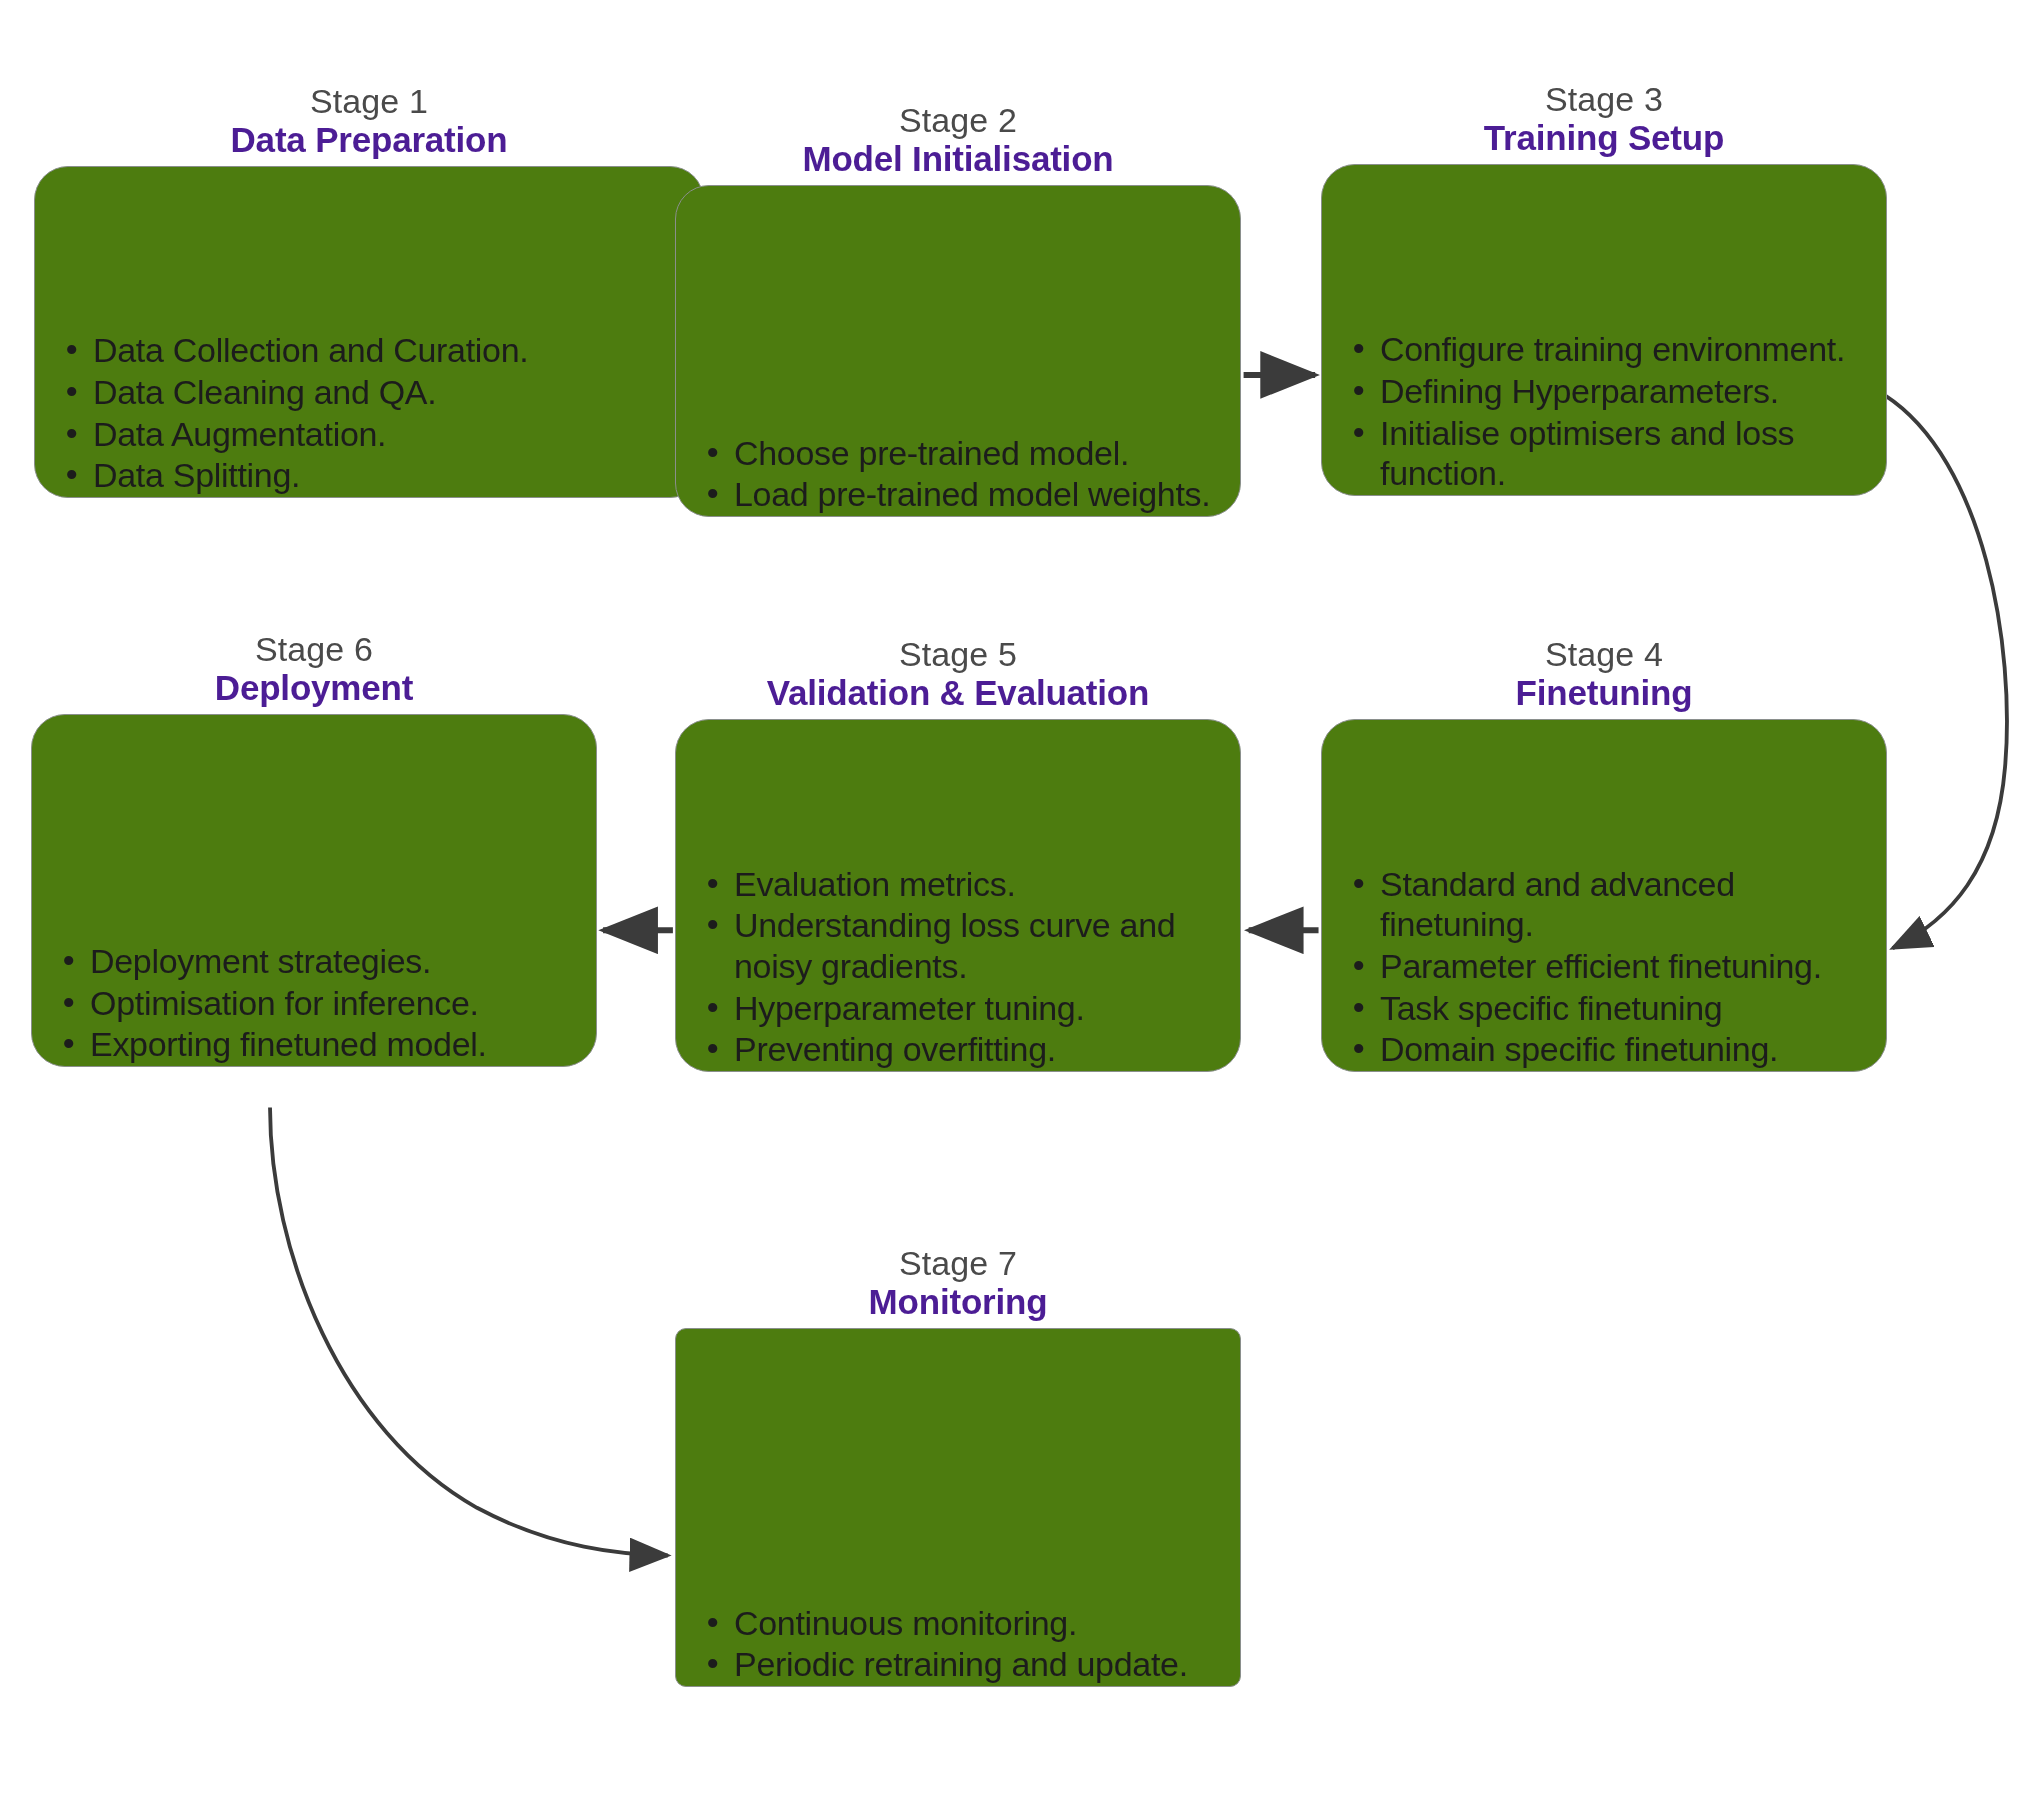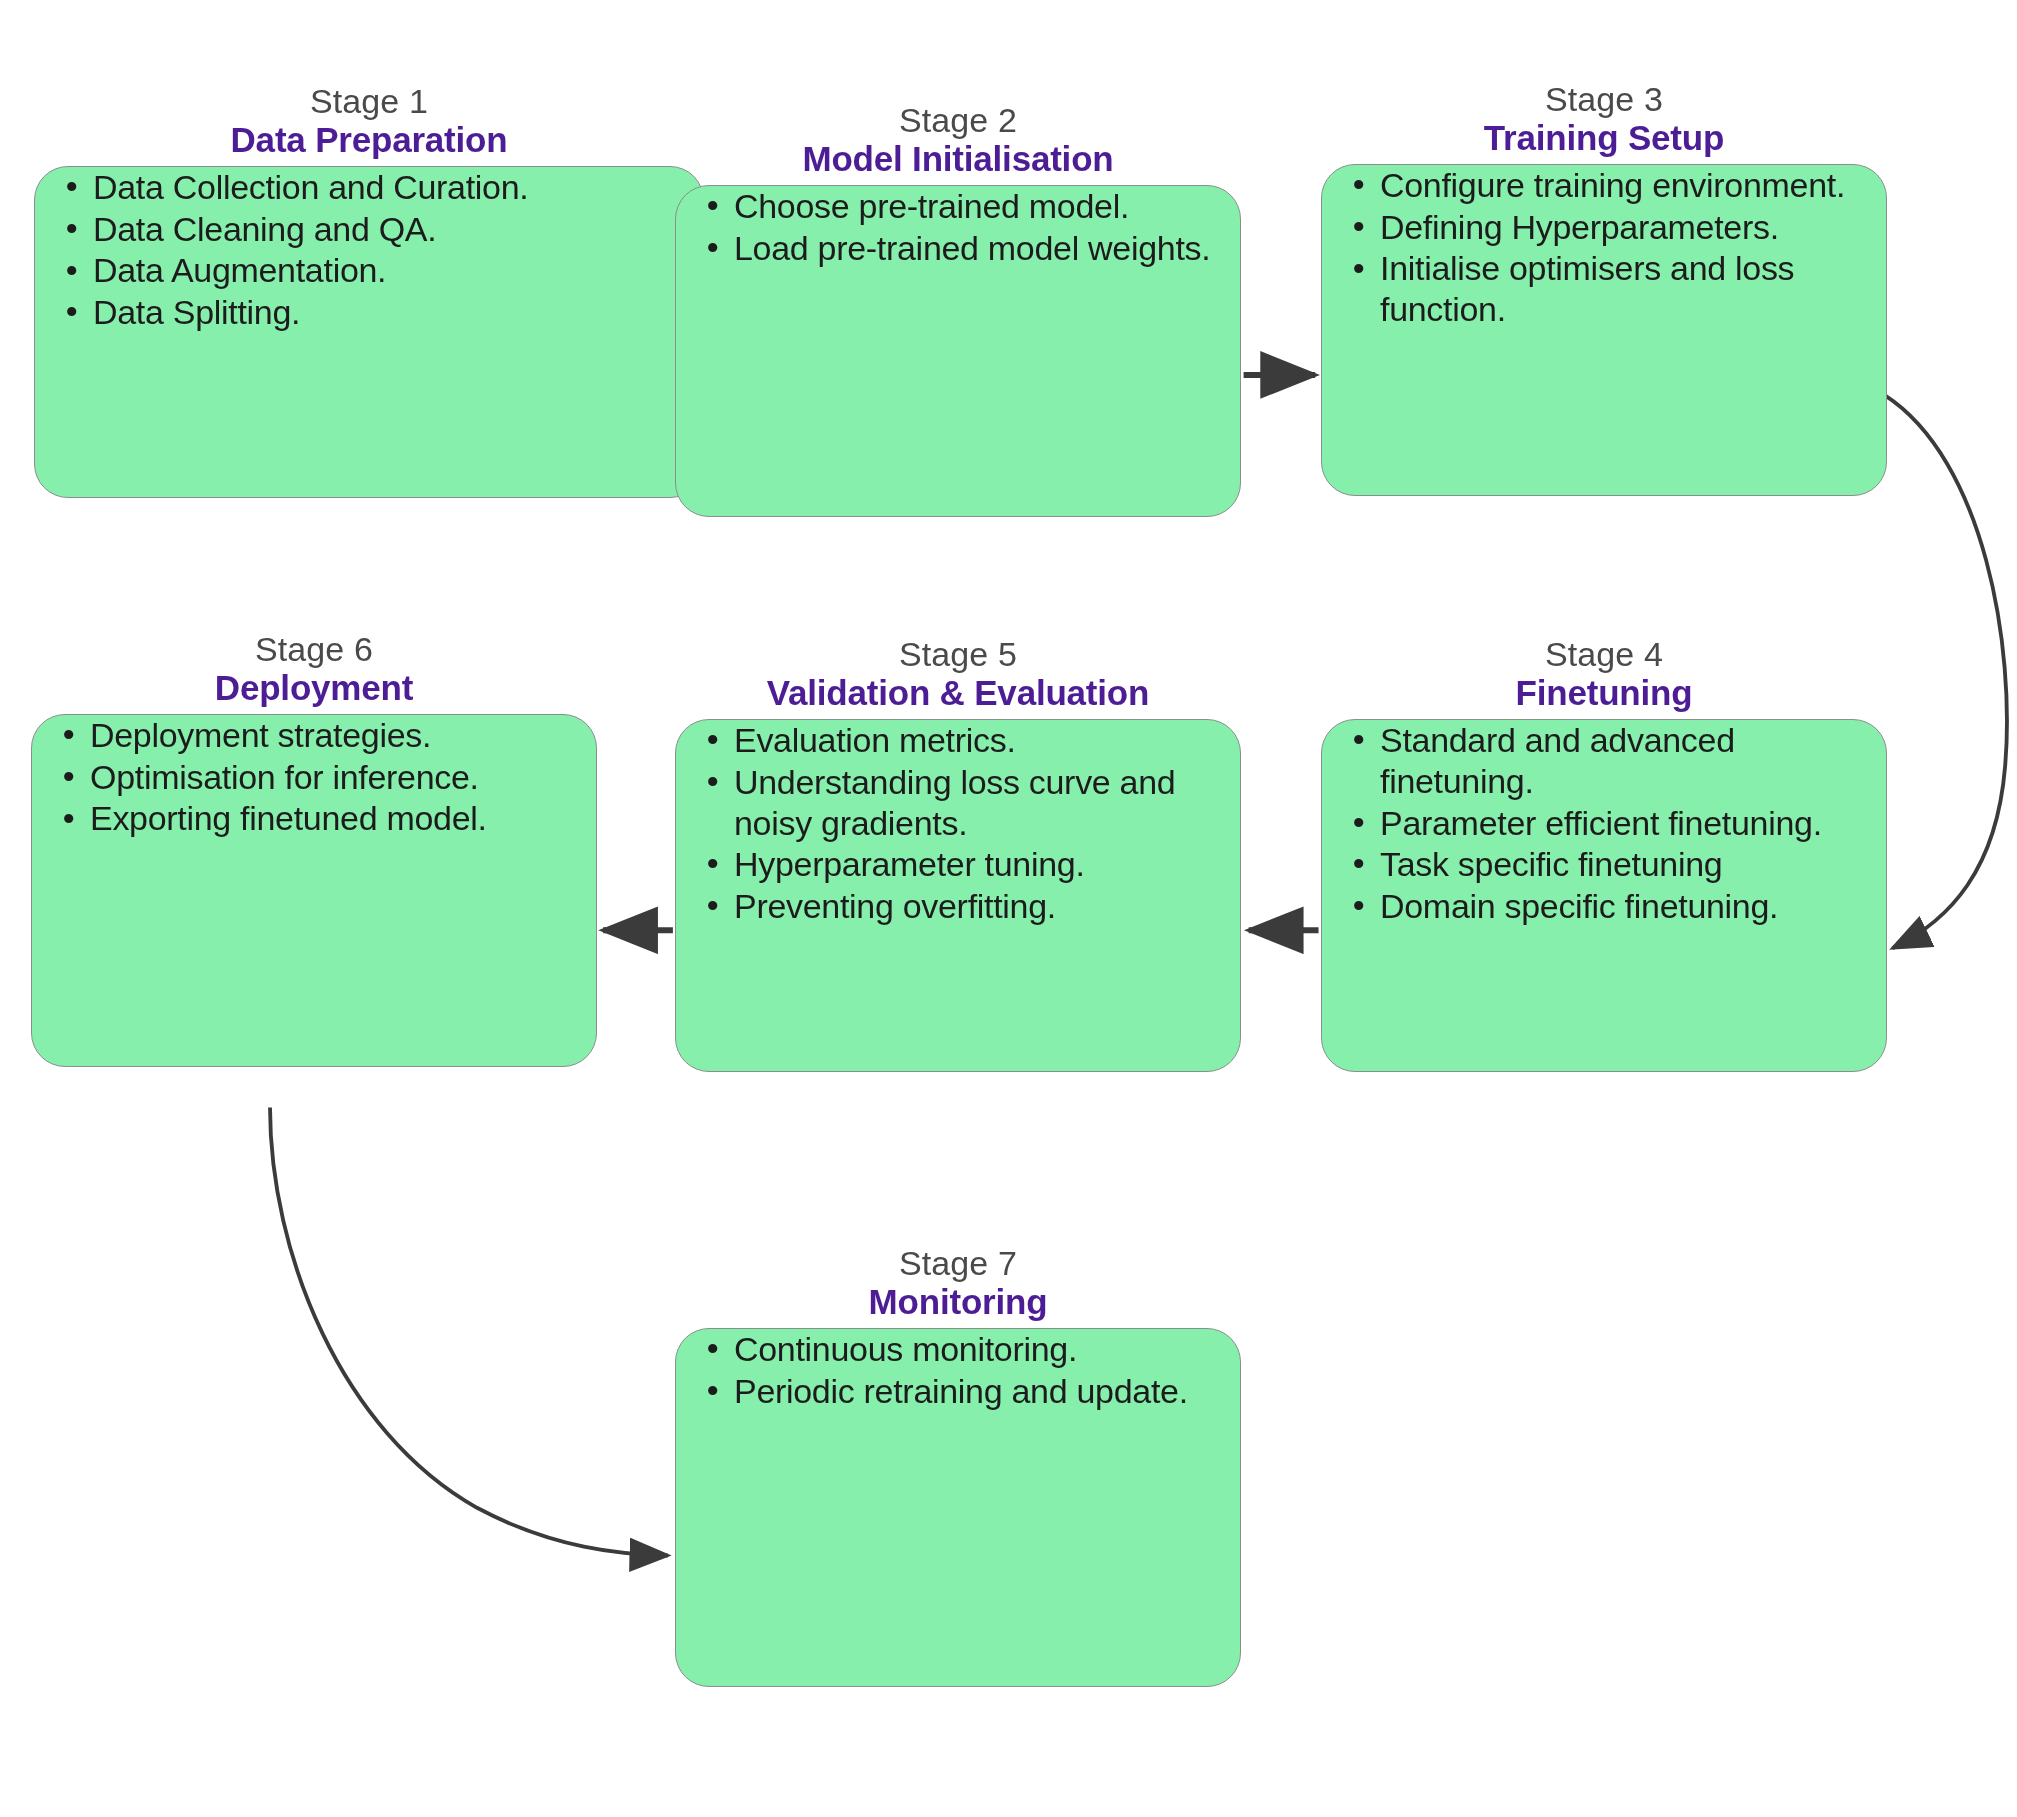--- a/index.html
+++ b/index.html
@@ -42,25 +42,25 @@
   }
   .stage-title {
     display: block;
     font-size: 35px;
     font-weight: 700;
     color: #4c1d95;
     letter-spacing: -0.2px;
   }
   .box {
     box-sizing: border-box;
-    background: #86efac;
+    background: #4d7c0f;
     border: 1.4px solid #8a8f8c;
     border-radius: 34px;
     display: flex;
-    align-items: flex-start;
+    align-items: flex-end;
   }
   .bullets {
     list-style: none;
     margin: 0;
     padding: 0 22px 0 29px;
     width: 100%;
   }
   .bullets li {
     position: relative;
     font-size: 34px;
@@ -88,21 +88,21 @@
   #node-3 .box { height: 332px; }
 
   #node-6 { left: 31px;   top: 630px; width: 566px; }
   #node-6 .box { height: 353px; }
   #node-5 { left: 675px;  top: 635px; width: 566px; }
   #node-5 .box { height: 353px; }
   #node-4 { left: 1321px; top: 635px; width: 566px; }
   #node-4 .box { height: 353px; }
 
   #node-7 { left: 675px;  top: 1244px; width: 566px; }
-  #node-7 .box { height: 359px; }
+  #node-7 .box { height: 359px; border-radius: 11px; }
 </style>
 </head>
 <body>
 
 <div id="canvas">
 
   <svg class="edges" viewBox="0 0 2368 2134" width="2017" height="1818">
     <defs>
       <marker id="arrowThick" markerWidth="10" markerHeight="8" refX="9.2" refY="4" orient="auto" markerUnits="strokeWidth">
         <path d="M0,0 L10,4 L0,8 z" fill="#3b3b3b"></path>

